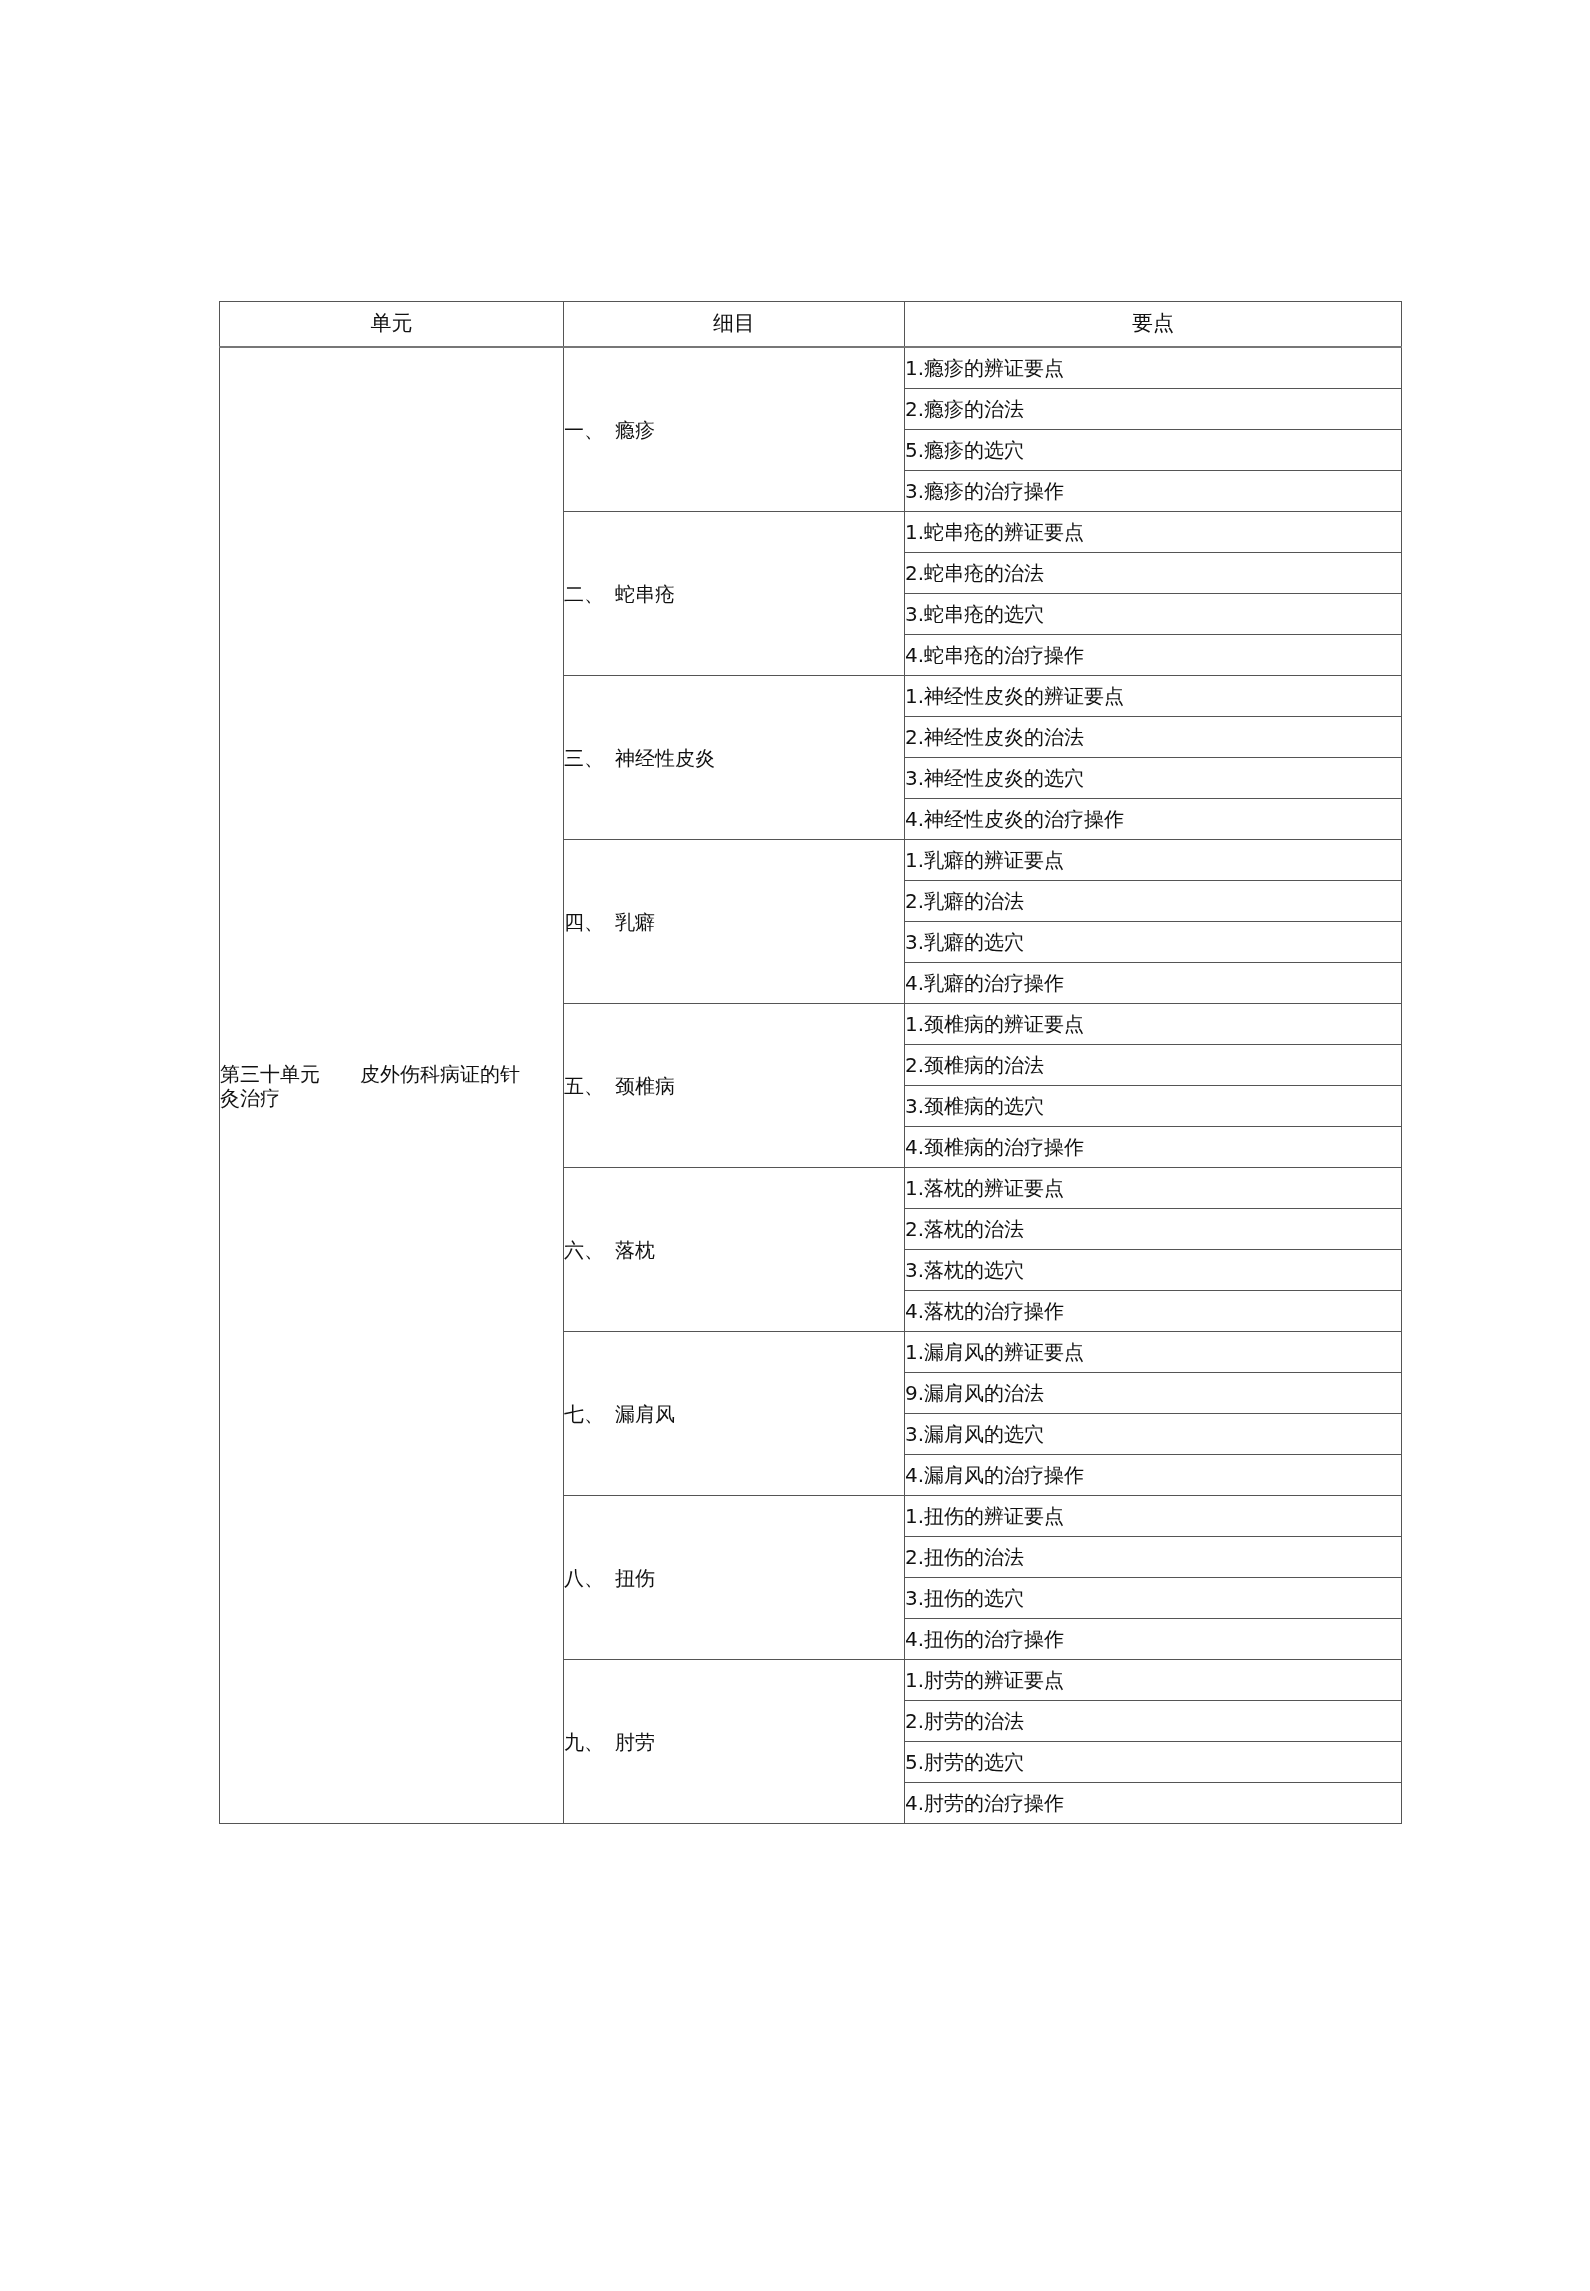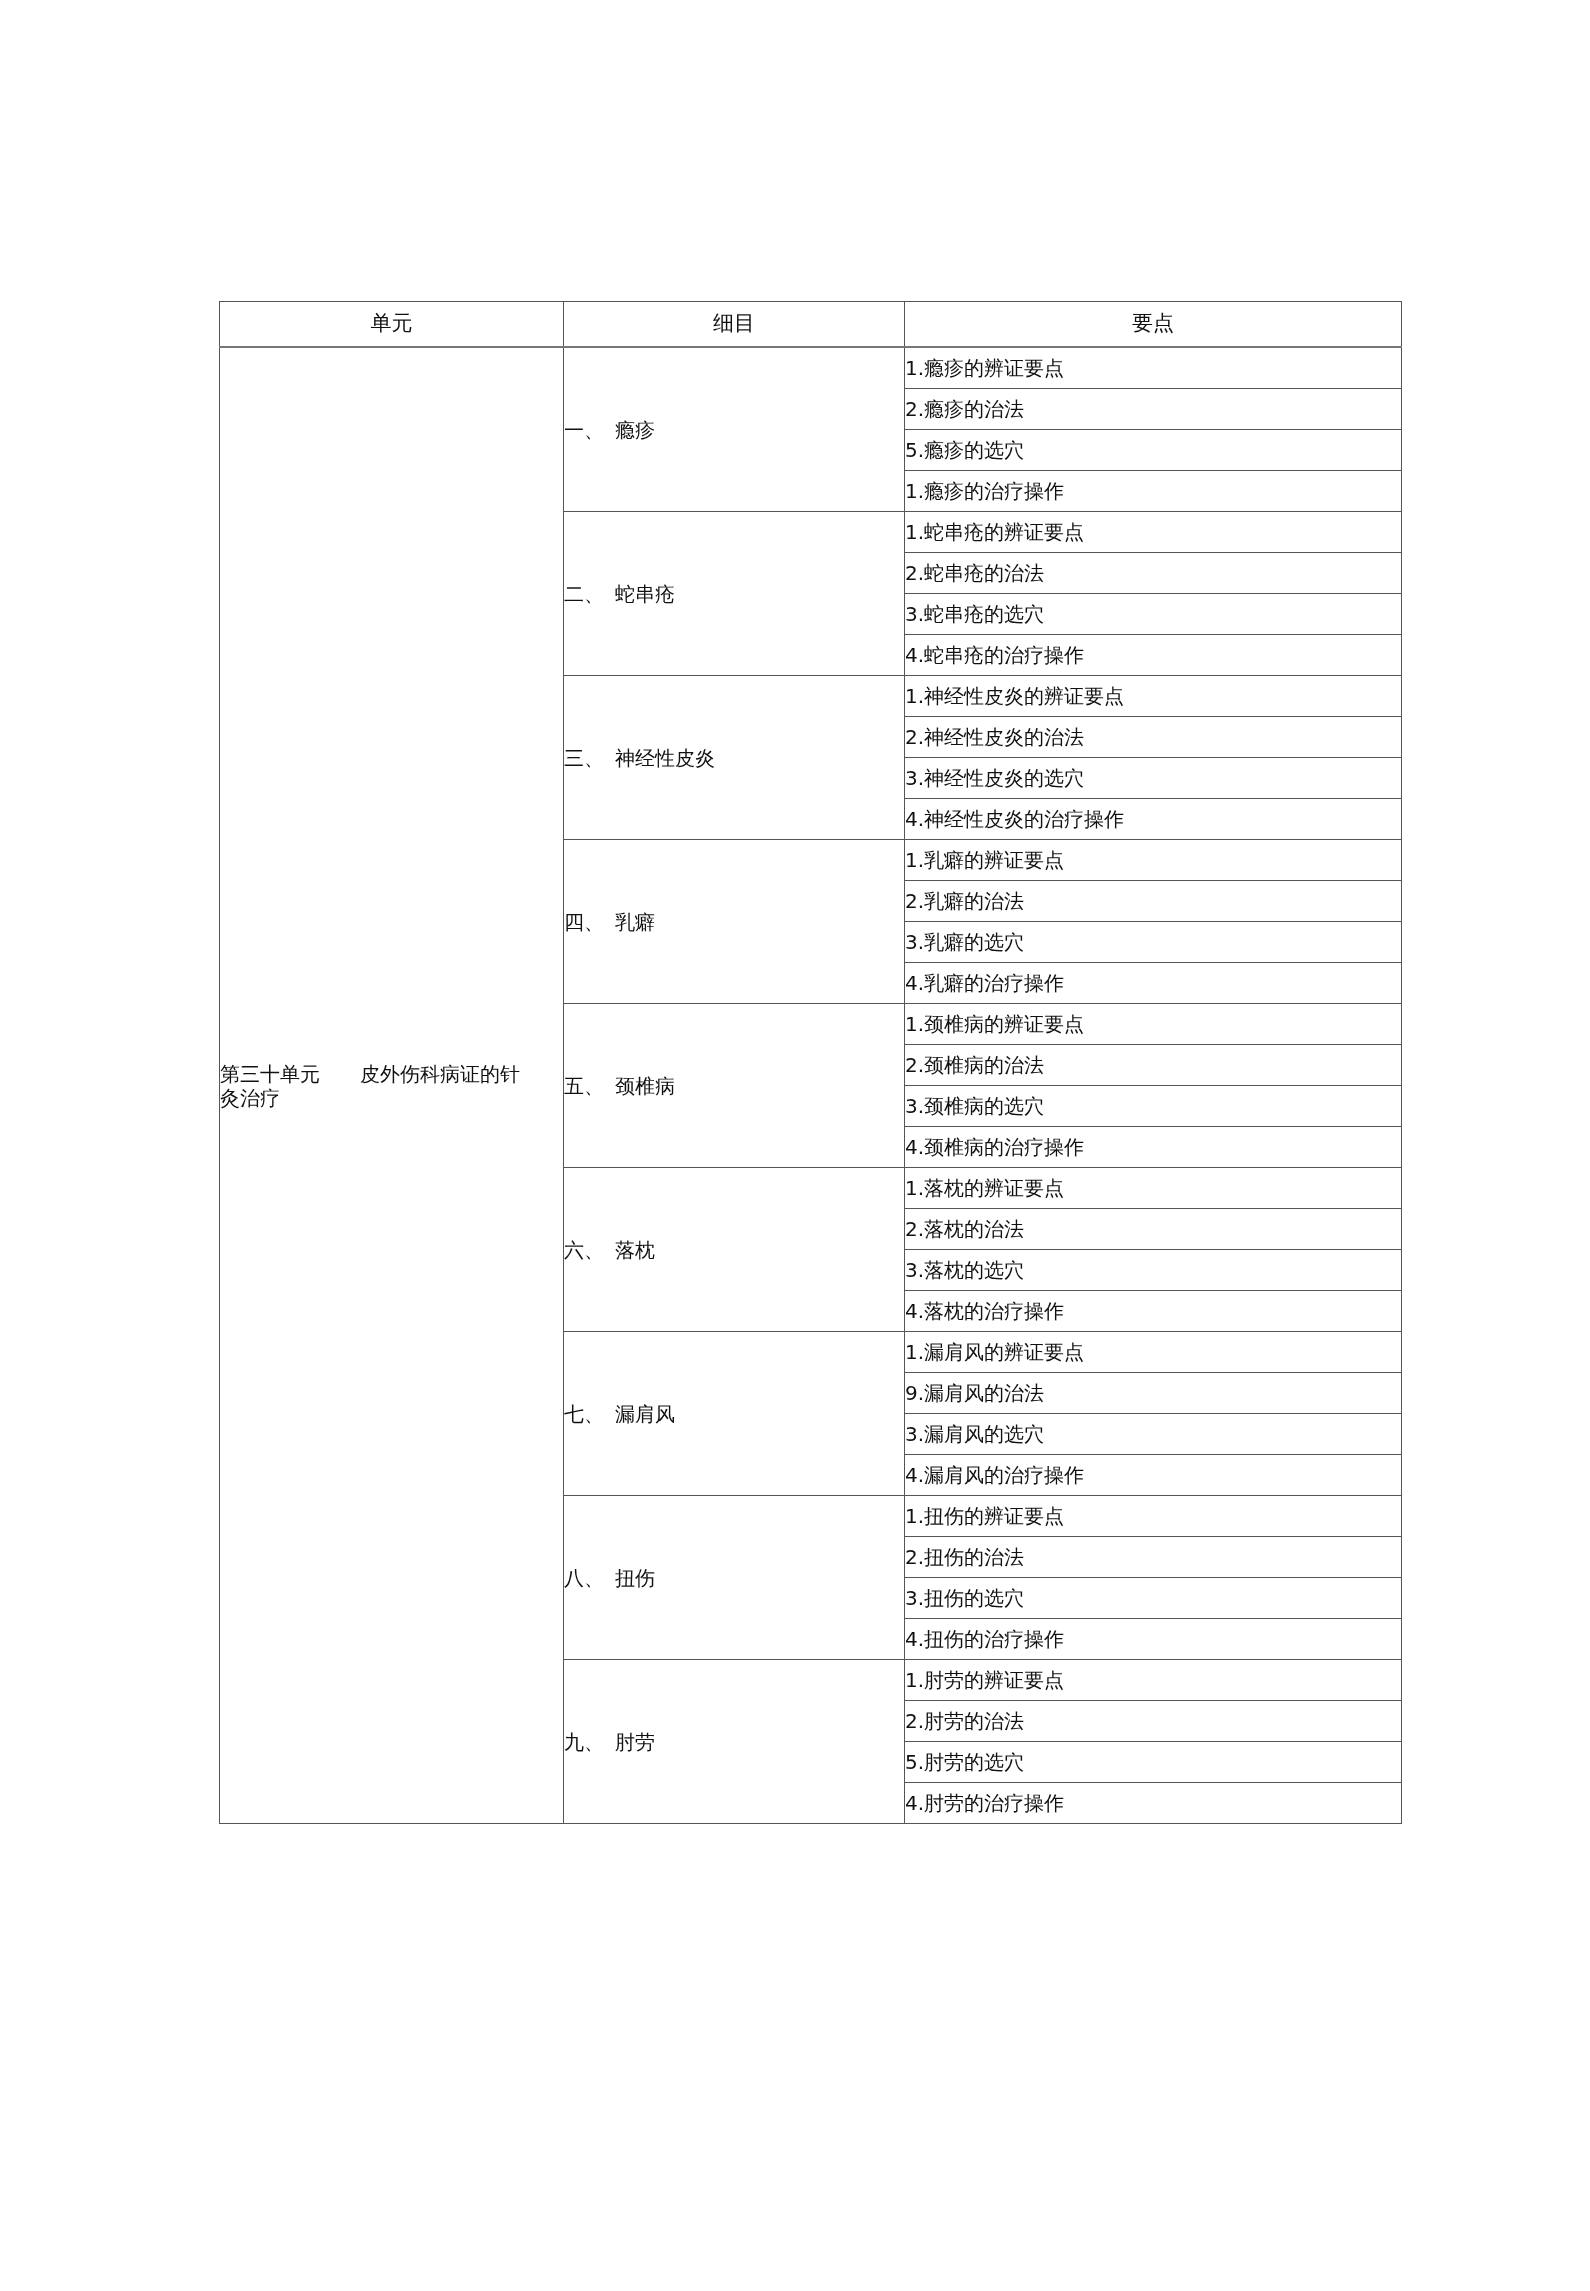--- a/index.html
+++ b/index.html
@@ -51,21 +51,21 @@
           <td class="item" rowspan="4"><span class="num">一、</span><span>瘾疹</span></td>
           <td class="point">1.瘾疹的辨证要点</td>
         </tr>
         <tr>
           <td class="point">2.瘾疹的治法</td>
         </tr>
         <tr>
           <td class="point">5.瘾疹的选穴</td>
         </tr>
         <tr>
-          <td class="point">1.瘾疹的治疗操作</td>
+          <td class="point">3.瘾疹的治疗操作</td>
         </tr>
         <tr>
           <td class="item" rowspan="4"><span class="num">二、</span><span>蛇串疮</span></td>
           <td class="point">1.蛇串疮的辨证要点</td>
         </tr>
         <tr>
           <td class="point">2.蛇串疮的治法</td>
         </tr>
         <tr>
           <td class="point">3.蛇串疮的选穴</td>

